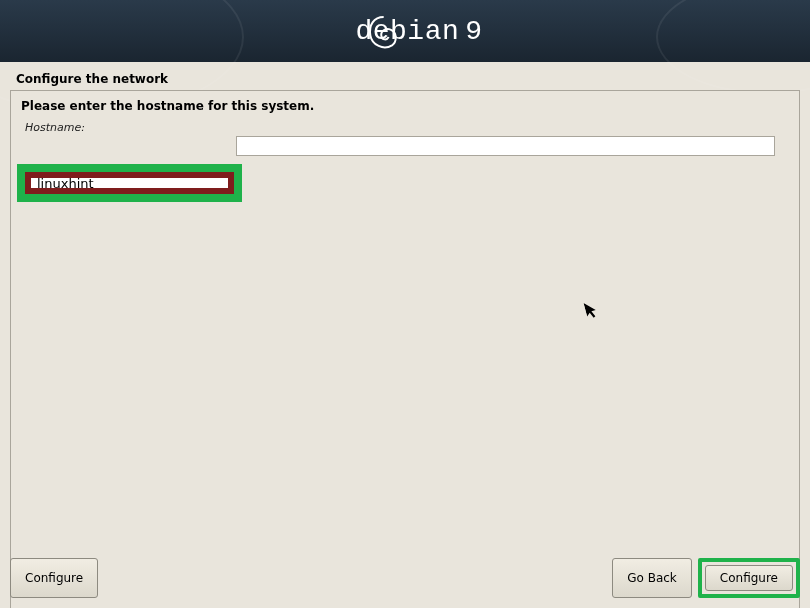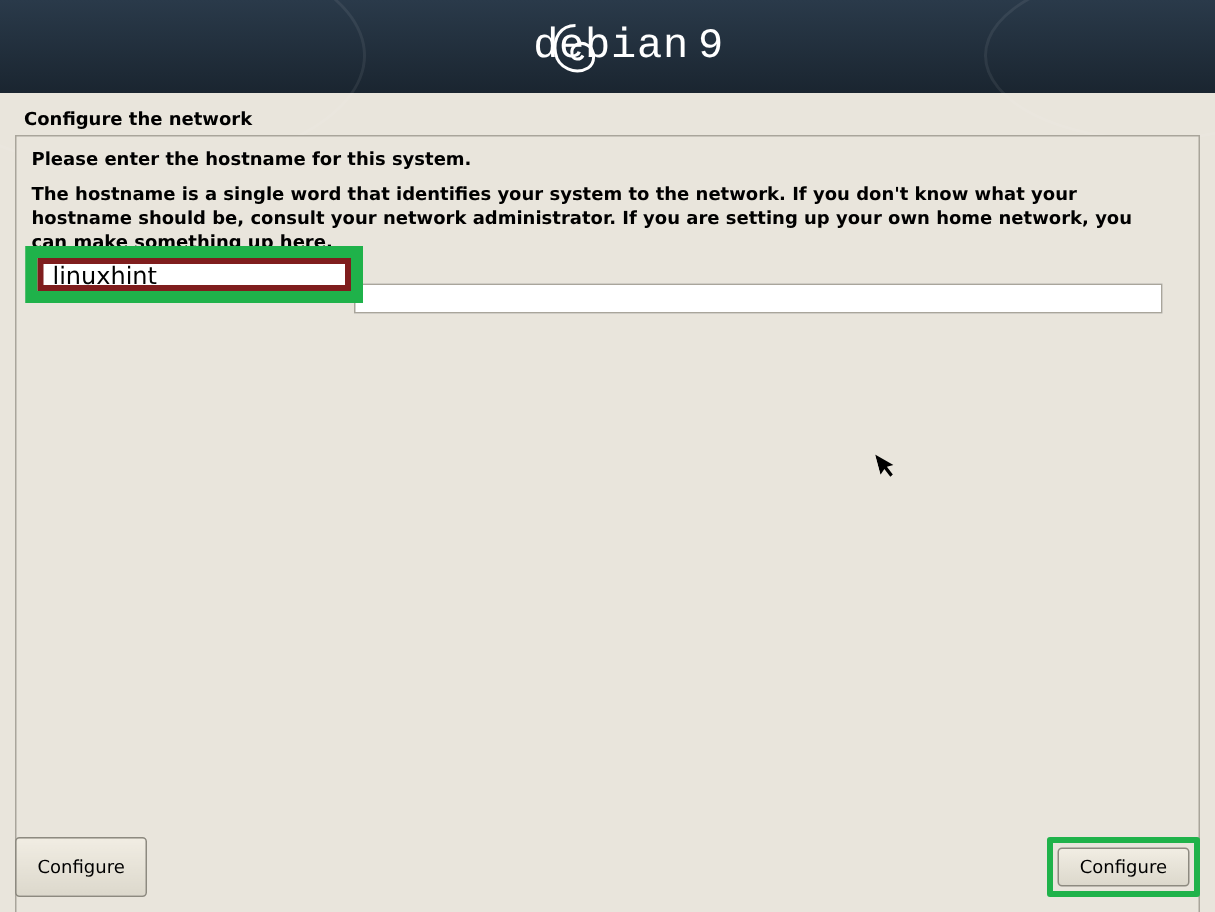--- a/index.html
+++ b/index.html
@@ -95,23 +95,23 @@
       top: 73px;
     }
     .input-wrap {
       display: flex;
       align-items: center;
       margin-top: 2px;
     }
     .hostname-input {
       width: 100%;
       height: 22px;
-      border: 4px solid #7f1d1d;
+      border: 6px solid #7f1d1d;
       background: #fff;
-      font-size: 16px;
+      font-size: 13px;
       padding: 2px 6px;
       font-family: inherit;
       outline: none;
     }
     .input-full {
       flex: 1;
       border: 1px solid #a9a59b;
       height: 20px;
       margin-left: 215px;
       background: #fff;
@@ -162,37 +162,37 @@
   </svg>
   <div class="brand-text">
     <span>debian</span><span class="version">9</span>
   </div>
 </div>
 
 <div class="page-title">Configure the network</div>
 
 <div class="panel">
   <div class="prompt">Please enter the hostname for this system.</div>
-  <div class="helptext">The hostname is a single word that identifies your system to the network. If you don't know what your hostname should be, consult your network administrator. If you are setting up your own home network, you can make something up here.</div>
   <div class="field-label">Hostname:</div>
 
   <div class="input-wrap">
     <div class="input-full"></div>
   </div>
 
   <div class="highlight-input">
     <input class="hostname-input" type="text" value="linuxhint" style="">
   </div>
 
   <div class="cursor-icon">
     <svg width="12" height="18" viewBox="0 0 12 18">
       <path fill="#000" d="M0,0 L0,14 L3.5,11 L6,17 L8,16 L5.5,10 L10,10 Z"></path>
     </svg>
   </div>
 </div>
 
 <div class="button-bar">
   <button class="btn">Configure</button>
   <div class="spacer"></div>
+  <button class="btn">Go Back</button>
   <div class="highlight-continue">
     <button class="btn">Configure</button>
   </div>
 </div>
 
 </body></html>

